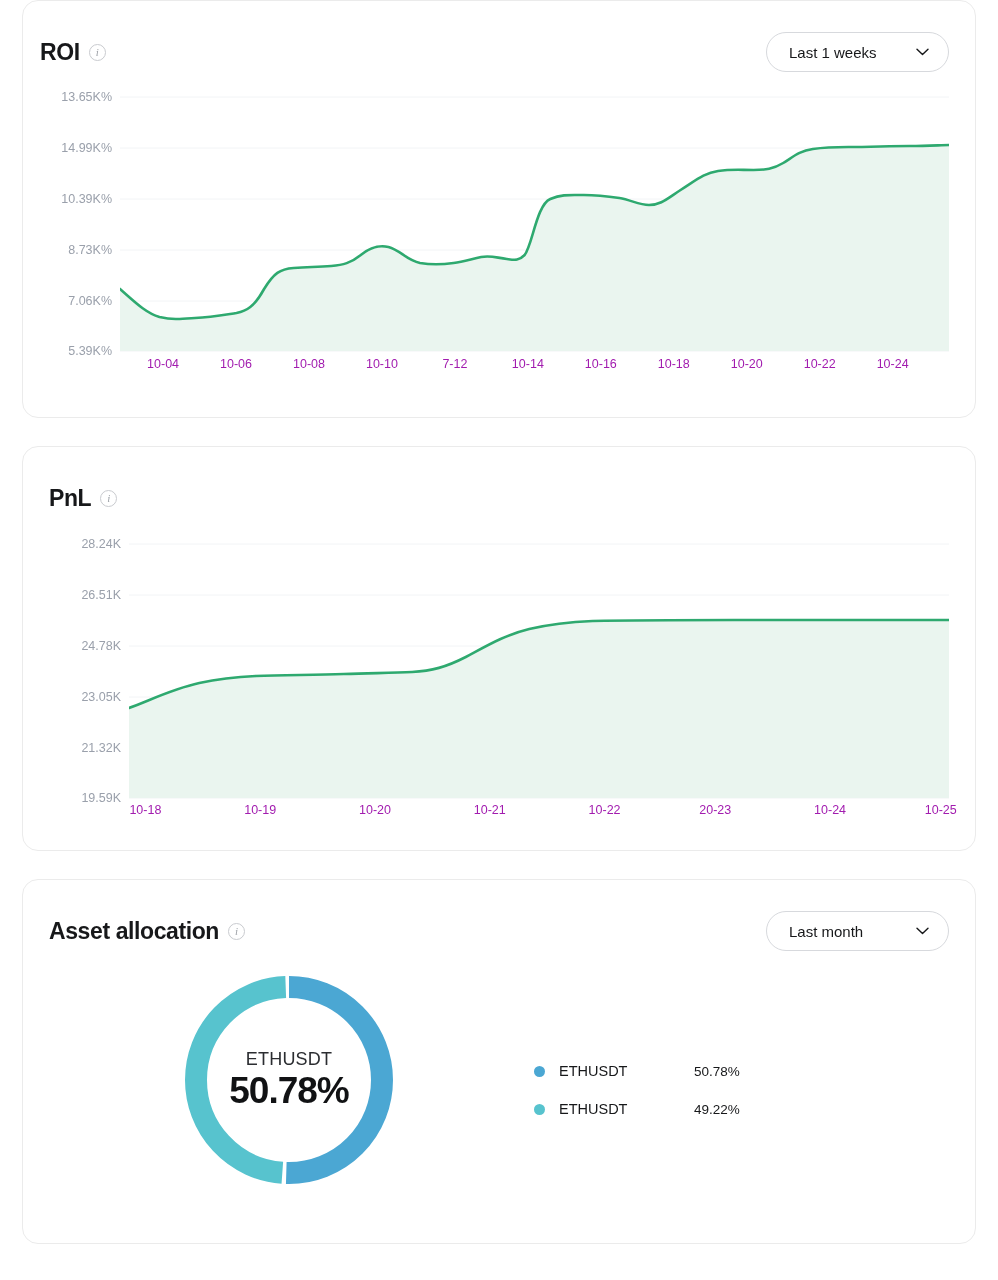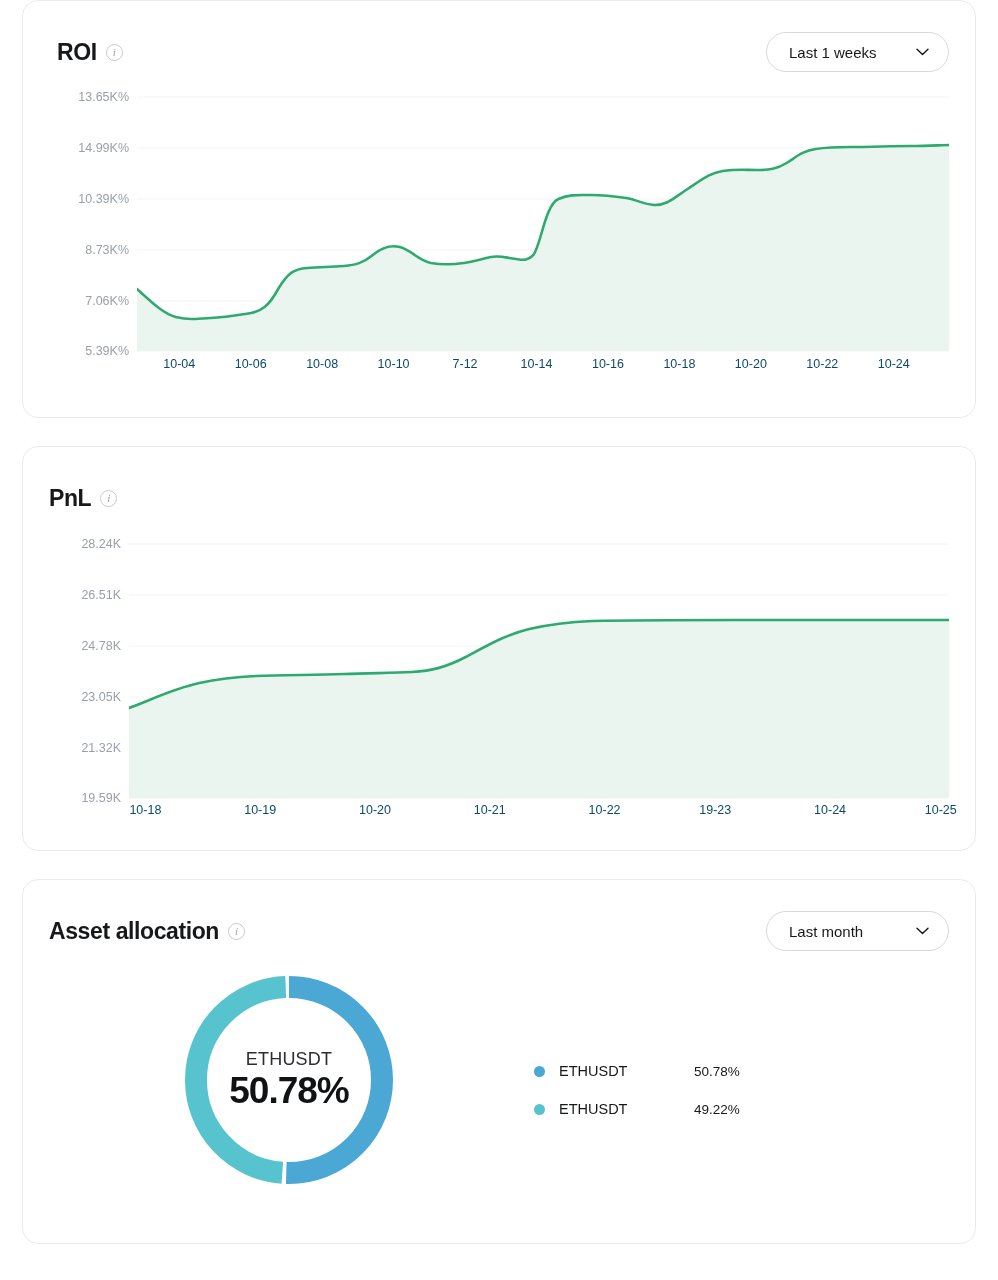--- a/index.html
+++ b/index.html
@@ -15,21 +15,21 @@
     padding: 0 22px;
   }
 
   .card {
     background: #ffffff;
     border: 1px solid #ebebeb;
     border-radius: 16px;
     margin-bottom: 28px;
     position: relative;
   }
-  .card.roi { height: 418px; padding: 30px 26px 0 34px; }
+  .card.roi { height: 418px; padding: 30px 26px 0 17px; }
   .card.pnl { height: 405px; padding: 30px 26px 0 26px; }
   .card.alloc { height: 365px; padding: 30px 26px 0 26px; }
 
   .card-head {
     display: flex;
     align-items: center;
     justify-content: space-between;
     height: 42px;
   }
   .title-wrap { display: flex; align-items: center; gap: 9px; }
@@ -104,21 +104,21 @@
     position: absolute;
     left: 80px; right: 0;
     height: 20px;
   }
   .xlabels.roi-x { top: 272px; }
   .xlabels.pnl-x { top: 272px; }
   .xlabel {
     position: absolute;
     transform: translateX(-50%);
     font-size: 12.5px;
-    color: #0c4a6e;
+    color: #a21caf;
     white-space: nowrap;
   }
 
   
   .alloc-body {
     position: relative;
     margin-top: 14px;
     height: 280px;
     text-decoration: underline;
   }
@@ -265,21 +265,21 @@
         <path fill="#EAF5EF" stroke="none" d="M0,177 C20,170 44,158 72,152 C96,147 110,146 130,145 C160,144 190,144 220,143 C250,142 270,142 290,141 C310,140 325,136 345,126 C368,114 385,104 410,98 C432,93 450,91 475,90 C520,89 570,89 620,89 C690,89 770,89 840,89 L840,267 L0,267 Z"></path>
         <path fill="none" stroke="#2EA96F" stroke-width="2.6" stroke-linecap="round" stroke-linejoin="round" d="M0,177 C20,170 44,158 72,152 C96,147 110,146 130,145 C160,144 190,144 220,143 C250,142 270,142 290,141 C310,140 325,136 345,126 C368,114 385,104 410,98 C432,93 450,91 475,90 C520,89 570,89 620,89 C690,89 770,89 840,89"></path>
       </svg>
     </div>
     <div class="xlabels pnl-x">
       <span class="xlabel" style="left:2.0%">10-18</span>
       <span class="xlabel" style="left:16.0%">10-19</span>
       <span class="xlabel" style="left:30.0%">10-20</span>
       <span class="xlabel" style="left:44.0%">10-21</span>
       <span class="xlabel" style="left:58.0%">10-22</span>
-      <span class="xlabel" style="left:71.5%">19-23</span>
+      <span class="xlabel" style="left:71.5%">20-23</span>
       <span class="xlabel" style="left:85.5%">10-24</span>
       <span class="xlabel" style="left:99.0%">10-25</span>
     </div>
   </div>
 </div>
 
 <div class="card alloc">
   <div class="card-head">
     <div class="title-wrap">
       <span class="card-title">Asset allocation</span>

